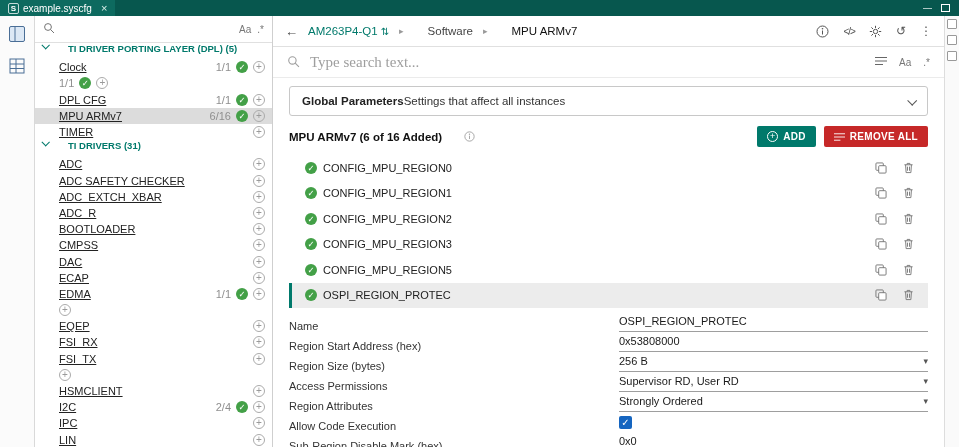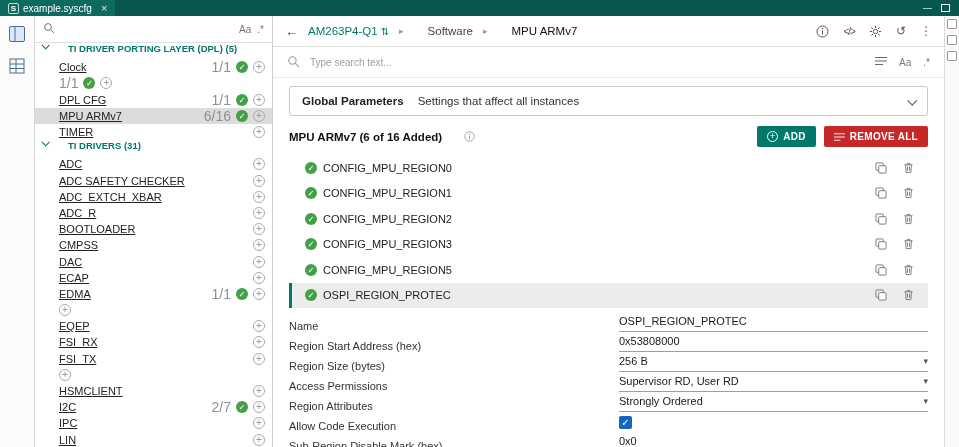--- a/index.html
+++ b/index.html
@@ -26,47 +26,47 @@
   .sidebar{width:237px;border-right:1px solid #cfcfcf;display:flex;flex-direction:column;background:#fff;flex:none;}
   .side-search{height:26px;display:flex;align-items:center;padding:0 8px;border-bottom:1px solid #e0e0e0;gap:6px;flex:none;}
   .side-search input{flex:1;border:none;outline:none;font-size:11px;min-width:0;font-family:"Liberation Sans",sans-serif;}
   .mini-toggle{color:#777;font-size:10px;cursor:pointer;flex:none;}
   .tree{flex:1;overflow:hidden;}
   .tree-header{height:16.2px;display:flex;gap:20px;padding-left:7px;color:var(--accent);font-size:9.5px;font-weight:700;cursor:pointer;white-space:nowrap;}
   .tree-row{height:16.2px;display:flex;align-items:center;padding-left:24px;cursor:pointer;}
   .tree-row.selected{background:#dcdcdc;}
   .tree-label{flex:1;font-size:11px;color:#222;white-space:nowrap;overflow:hidden;text-decoration:underline;}
   .tree-right{display:flex;align-items:center;gap:5px;padding-right:7px;flex:none;}
-  .tree-count{font-size:14px;color:#8f8f8f;}
+  .tree-count{font-size:11px;color:#8f8f8f;}
   .check-circle{width:12px;height:12px;border-radius:50%;background:var(--green);color:#fff;font-size:8.5px;line-height:12px;text-align:center;flex:none;display:inline-block;}
   .plus-circle{width:12px;height:12px;border-radius:50%;border:1px solid #ababab;color:#9a9a9a;font-size:10px;line-height:10.5px;text-align:center;box-sizing:border-box;flex:none;display:inline-block;cursor:pointer;}
   .chev{width:5px;height:5px;border-right:1.4px solid var(--accent);border-bottom:1.4px solid var(--accent);transform:rotate(45deg) translateY(-1px);display:inline-block;flex:none;}
   .chev.gray{border-color:#555;width:6px;height:6px;}
 
   
   .main{flex:1;display:flex;flex-direction:column;min-width:0;background:#fff;}
   .main-header{height:30px;border-bottom:1px solid #e0e0e0;display:flex;align-items:center;padding:0 12px;gap:10px;flex:none;}
   .nav-arrow{font-size:13px;color:#444;cursor:pointer;}
   .device{color:var(--accent);font-size:11.5px;display:flex;align-items:center;gap:3px;cursor:pointer;}
   .updown{font-size:10px;color:var(--accent);}
   .crumb-sep{color:#999;font-size:9px;}
   .crumb{font-size:11.5px;color:#444;cursor:pointer;margin-left:14px;}
   .crumb.current{color:#111;}
   .header-icons{margin-left:auto;display:flex;gap:14px;color:#555;align-items:center;}
   .hicon{cursor:pointer;display:flex;align-items:center;font-size:12px;color:#555;}
   .code-icon{font-size:10px;letter-spacing:-1px;}
   .kebab{font-size:12px;}
 
   .main-search{height:30px;border-bottom:1px solid #ebebeb;display:flex;align-items:center;padding:0 14px;gap:8px;flex:none;}
-  .main-search input{flex:1;border:none;outline:none;font-size:10px;min-width:0;font-family:Liberation Sans, sans-serif;}
+  .main-search input{flex:1;border:none;outline:none;font-size:15px;min-width:0;font-family:Liberation Serif, serif;}
   .main-search input::placeholder{color:#9e9e9e;}
   .search-right{margin-left:auto;display:flex;gap:12px;align-items:center;color:#666;}
 
   .content{flex:1;padding:6px 16px 0;overflow:hidden;min-height:0;}
-  .global-card{height:28px;border:1px solid #c8c8c8;border-radius:3px;display:flex;align-items:center;padding:0 12px;gap:14px;margin-top:2px;cursor:pointer;}
+  .global-card{height:28px;border:1px solid #c8c8c8;border-radius:3px;display:flex;align-items:center;padding:0 12px;margin-top:2px;cursor:pointer;}
   .gp-title{font-weight:700;font-size:11.5px;color:#222;}
   .gp-sub{font-size:11.5px;color:#333;}
   .card-chev{margin-left:auto;}
 
   .module-header{display:flex;align-items:center;margin-top:10px;gap:22px;justify-content:flex-end;}
   .module-title{font-weight:700;font-size:11.5px;color:#111;}
   .info-icon{display:flex;align-items:center;}
   .module-actions{margin-left:auto;display:flex;gap:8px;}
   .btn{height:21px;display:inline-flex;align-items:center;gap:5px;padding:0 10px;border-radius:2px;color:#fff;font-size:10px;font-weight:700;letter-spacing:.3px;border:none;cursor:pointer;font-family:"Liberation Sans",sans-serif;}
   .btn-add{background:var(--accent);}
@@ -273,21 +273,21 @@
             </div>
             <div class="tree-row">
               <span class="tree-label">HSMCLIENT</span>
               <div class="tree-right">
                 <span class="plus-circle">+</span>
               </div>
             </div>
             <div class="tree-row">
               <span class="tree-label">I2C</span>
               <div class="tree-right">
-                <span class="tree-count">2/7</span>
+                <span class="tree-count">2/4</span>
                 <span class="check-circle">✓</span>
                 <span class="plus-circle">+</span>
               </div>
             </div>
             <div class="tree-row">
               <span class="tree-label">IPC</span>
               <div class="tree-right">
                 <span class="plus-circle">+</span>
               </div>
             </div>

